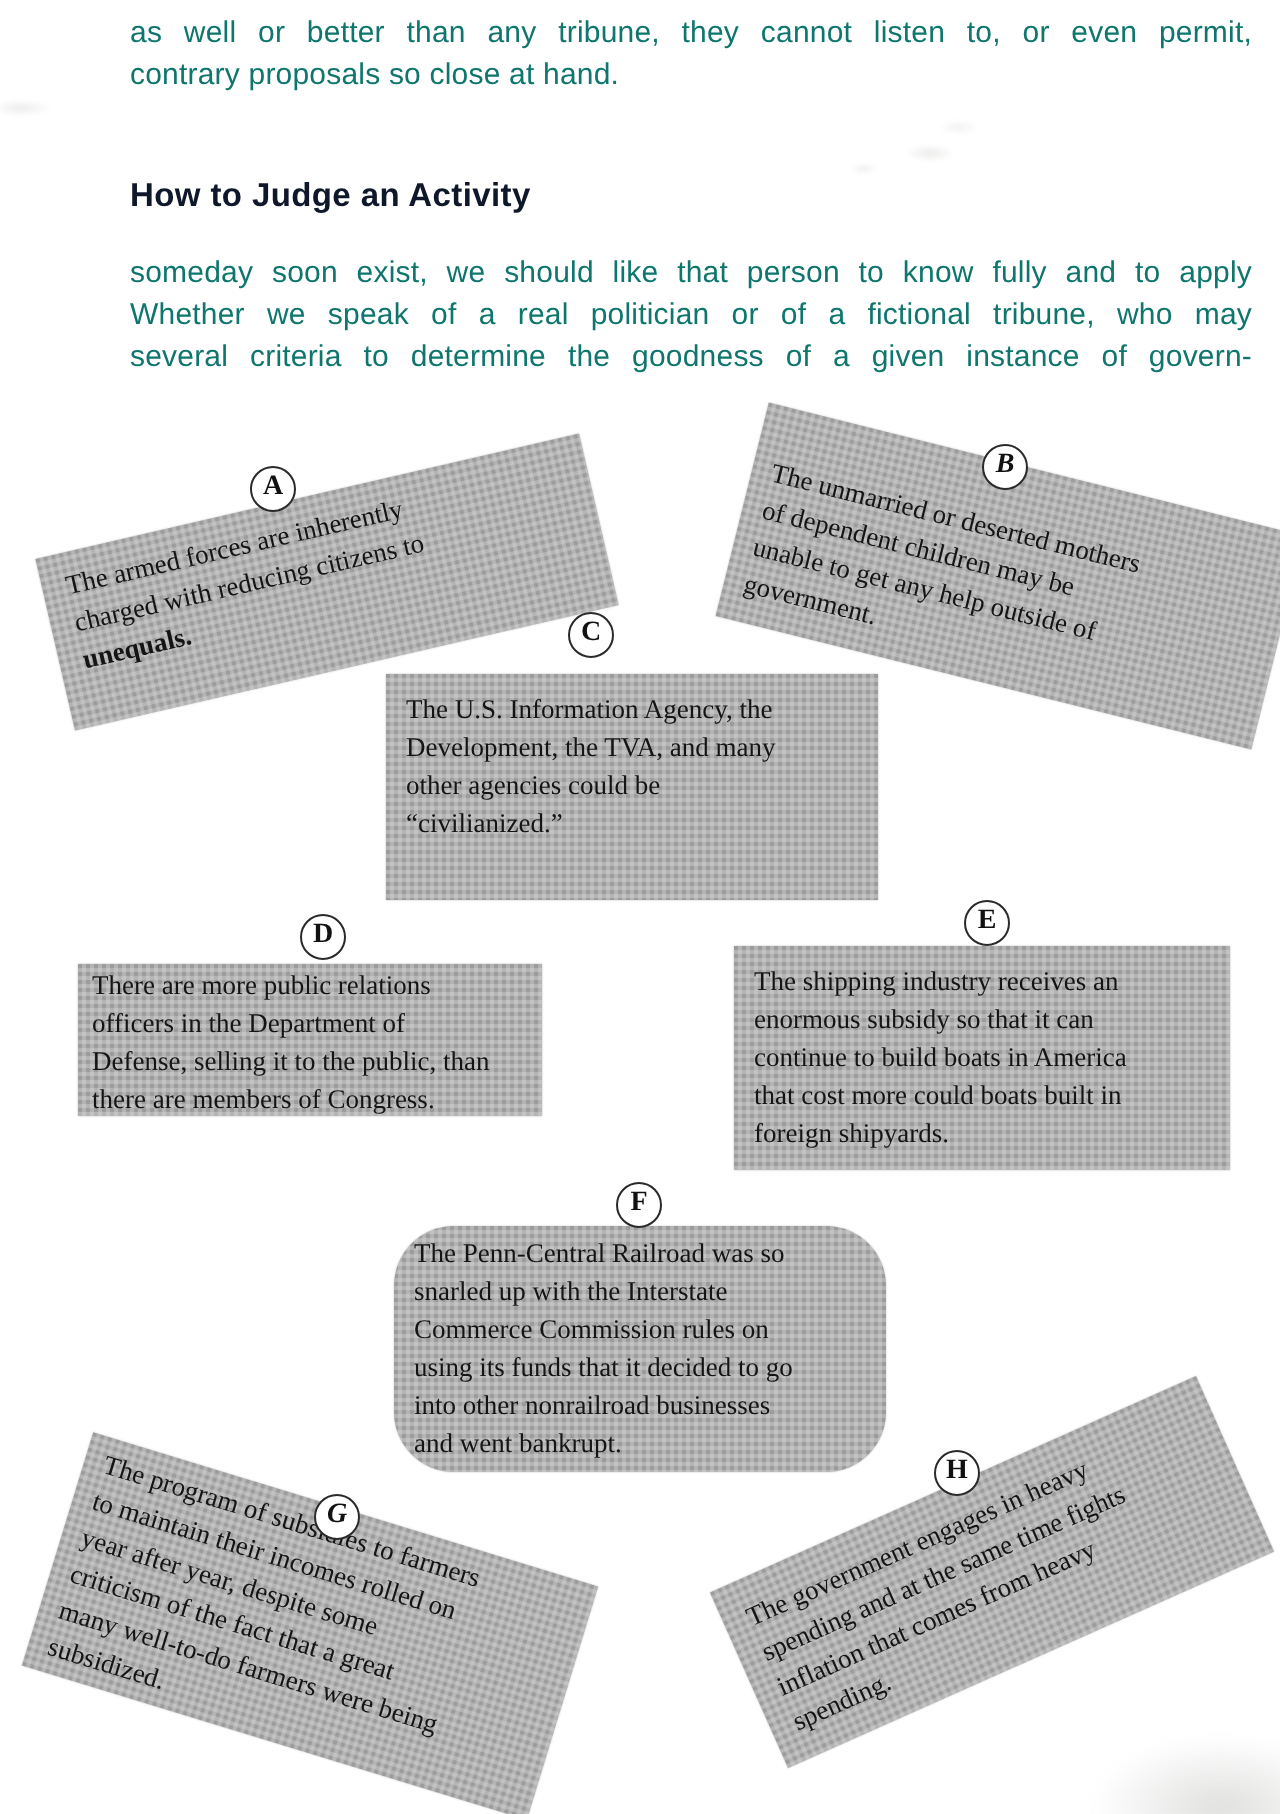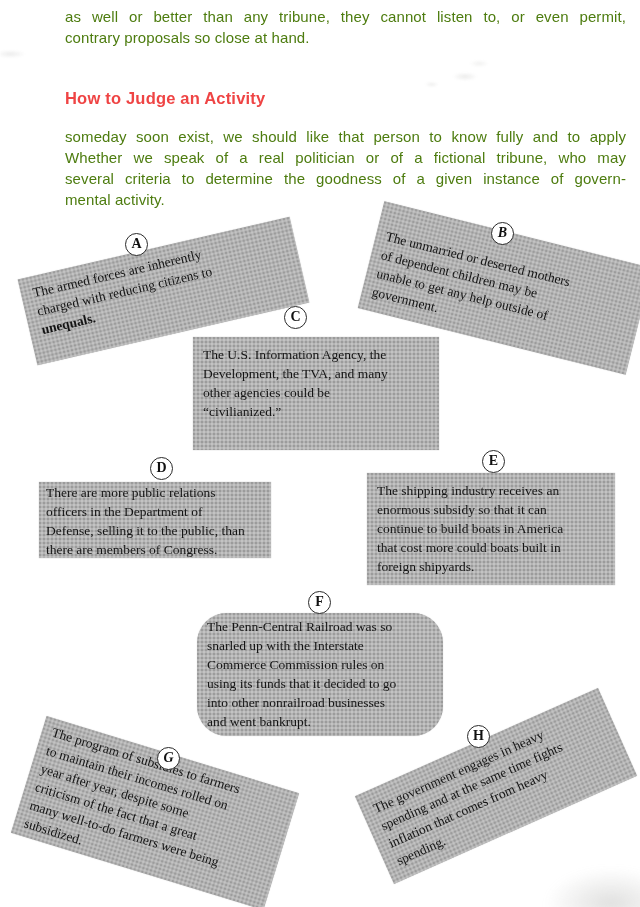--- a/index.html
+++ b/index.html
@@ -3,26 +3,26 @@
 <meta charset="utf-8">
 <style>
   html,body{margin:0;padding:0;}
   body{background:#e8e8e8;font-family:"Liberation Sans",sans-serif;}
   #page{
     position:relative;width:640px;height:907px;background:#ffffff;
     overflow:hidden;color:#1c1c1c;
   }
   
   .para{position:absolute;left:65px;width:561px;font-size:15px;line-height:21px;
-    color:#4d7c0f;letter-spacing:.1px;}
+    color:#0f766e;letter-spacing:.1px;}
   .para .ln{white-space:nowrap;}
   .para .ln.just{white-space:normal;text-align:justify;text-align-last:justify;}
   #intro-para{top:7px;line-height:20.5px;}
   #heading{position:absolute;left:65px;top:89px;font-size:16.5px;font-weight:bold;
-    color:#ef4444;letter-spacing:.2px;}
+    color:#0f172a;letter-spacing:.2px;}
   #body-para{top:126px;}
   
   .gbox{
     position:absolute;
     background-color:#b4b4b4;
     background-image:
       radial-gradient(circle at 1px 1px, rgba(70,70,70,.22) 1px, transparent 1.3px),
       radial-gradient(circle at 3px 3px, rgba(255,255,255,.20) 1px, transparent 1.3px);
     background-size:4px 4px;
     font-family:"Liberation Serif",serif;
@@ -87,21 +87,20 @@
   <div class="smudge" id="smudge-top"></div>
   <div class="smudge" id="smudge-left"></div>
   <div class="smudge" id="shade-br"></div>
 
   <div id="heading">How to Judge an Activity</div>
 
   <div class="para" id="body-para">
     <div class="ln just">someday soon exist, we should like that person to know fully and to apply</div>
     <div class="ln just">Whether we speak of a real politician or of a fictional tribune, who may</div>
     <div class="ln just">several criteria to determine the goodness of a given instance of govern-</div>
-    <div class="ln">mental activity.</div>
   </div>
 
   <div class="badge" id="lab-a">A</div>
   <div class="badge it" id="lab-b">B</div>
   <div class="badge" id="lab-c">C</div>
   <div class="badge" id="lab-d">D</div>
   <div class="badge" id="lab-e">E</div>
   <div class="badge" id="lab-f">F</div>
   <div class="badge it" id="lab-g">G</div>
   <div class="badge" id="lab-h">H</div>

